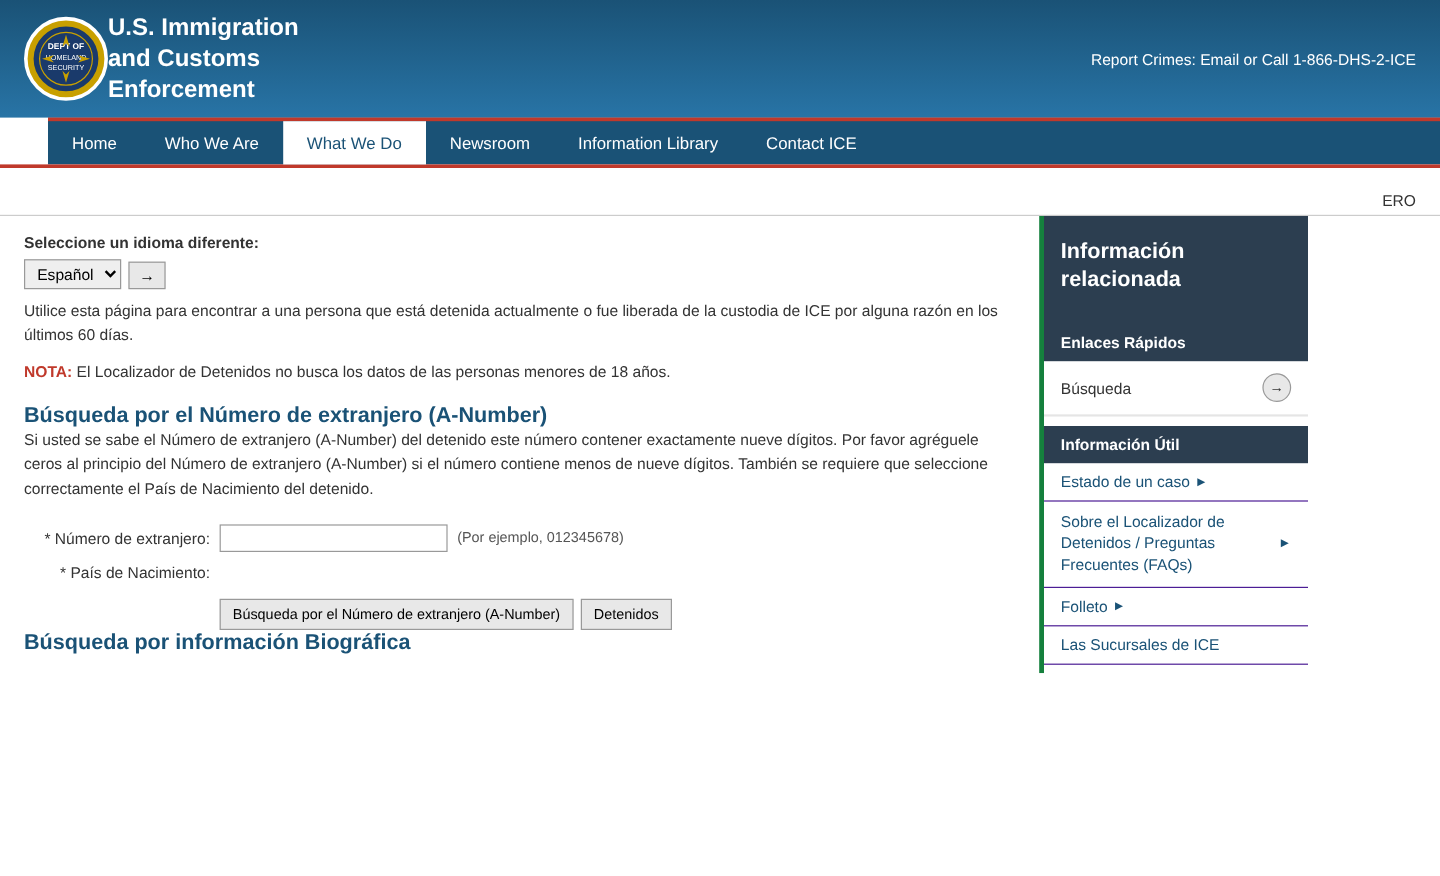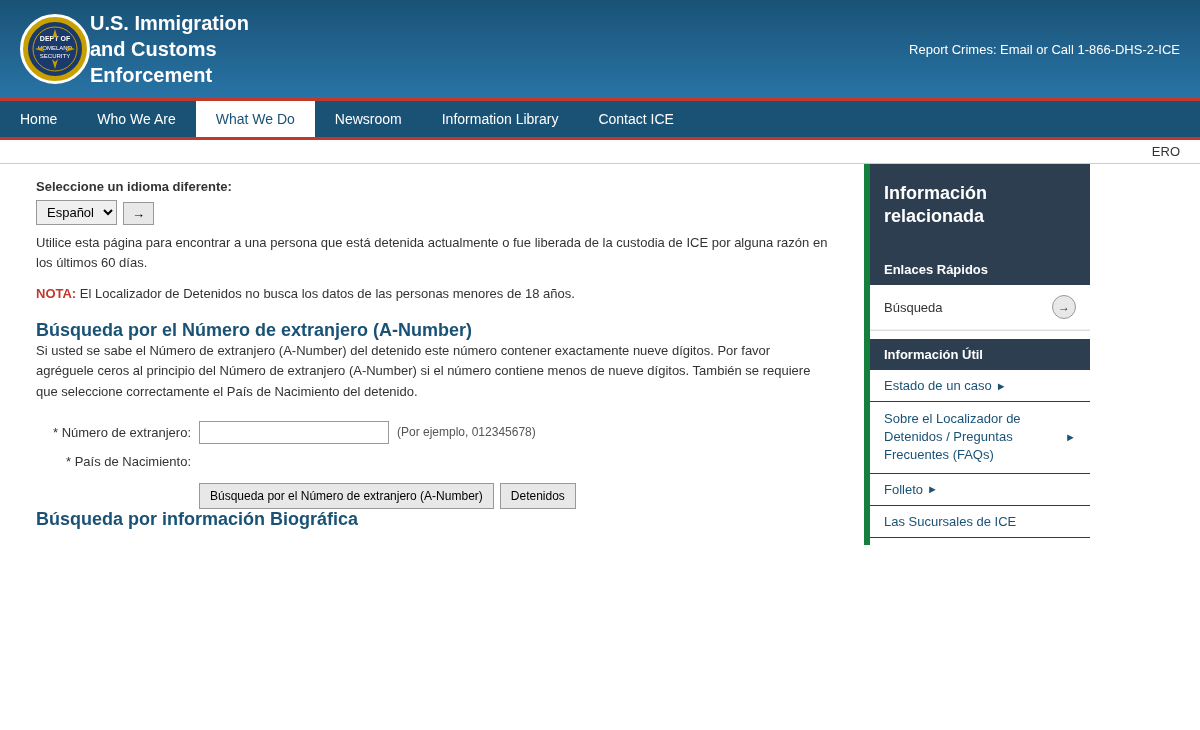--- a/index.html
+++ b/index.html
@@ -42,20 +42,21 @@
       color: #fff;
       font-size: 13px;
     }
 
     
     .nav-bar {
       background: #1a5276;
       display: flex;
       align-items: flex-end;
       border-top: 3px solid #c0392b;
+      margin-left: 40px;
     }
     .nav-item {
       color: #fff;
       padding: 10px 20px;
       cursor: pointer;
       font-size: 14px;
       text-decoration: none;
       display: flex;
       align-items: center;
       white-space: nowrap;
@@ -72,33 +73,34 @@
       background: #c0392b;
     }
 
     
     .ero-bar {
       text-align: right;
       padding: 4px 20px;
       font-size: 13px;
       color: #333;
       border-bottom: 1px solid #ccc;
+      margin-top: 16px;
     }
 
     
     .main-layout {
       display: flex;
       gap: 0;
     }
 
     
     .content-area {
       flex: 1;
-      padding: 15px 36px;
-      border-right: 6px solid #15803d;
+      padding: 15px 20px;
+      border-right: 4px solid #15803d;
       max-width: 870px;
     }
 
     .lang-label {
       font-size: 13px;
       font-weight: bold;
       margin-bottom: 6px;
     }
     .lang-selector {
       display: flex;

